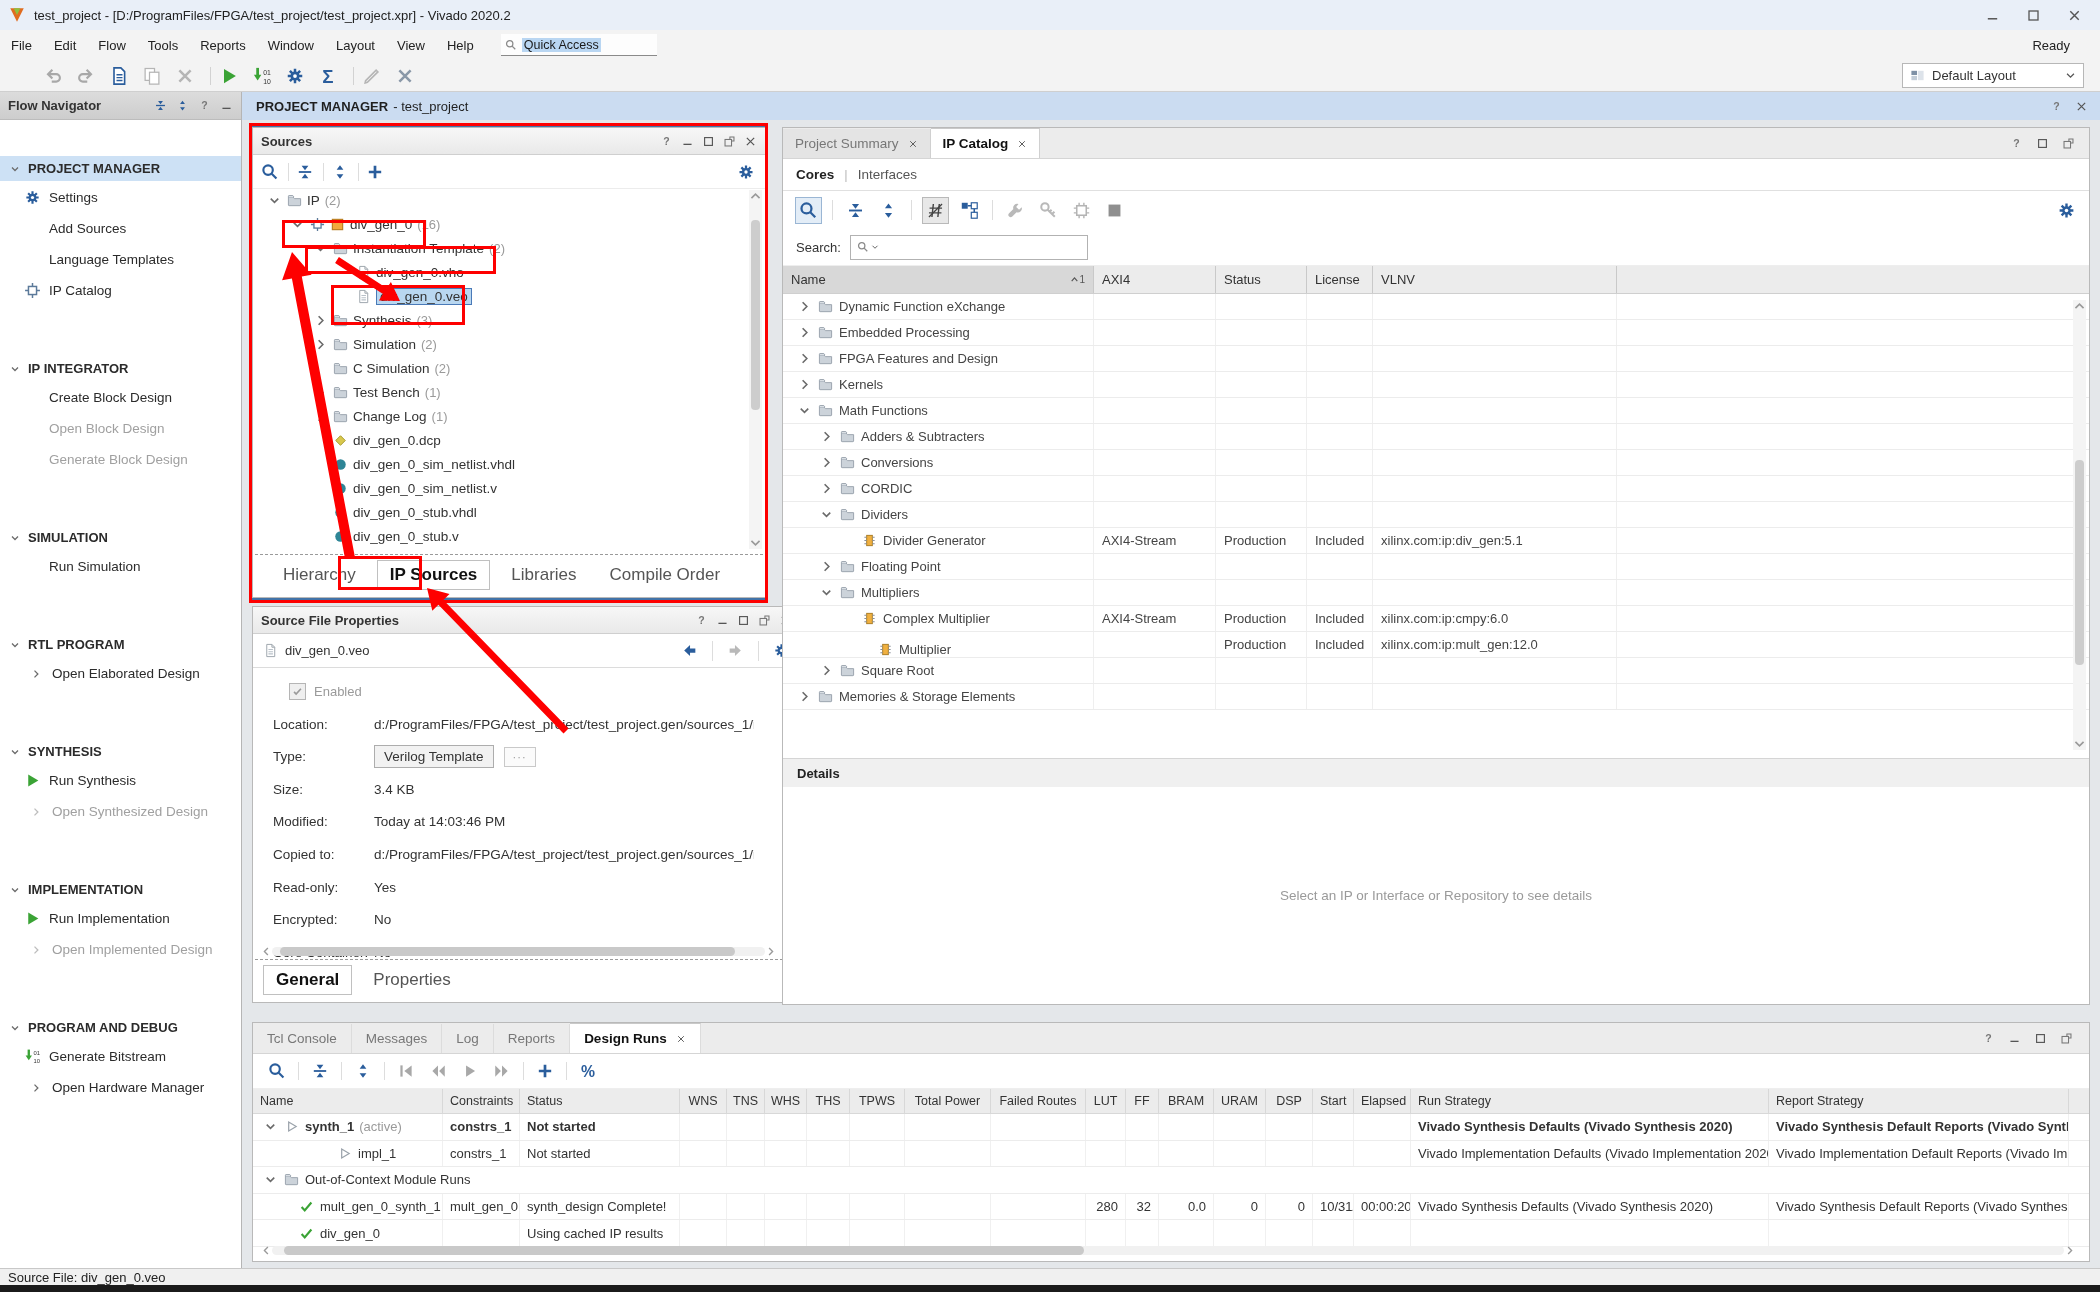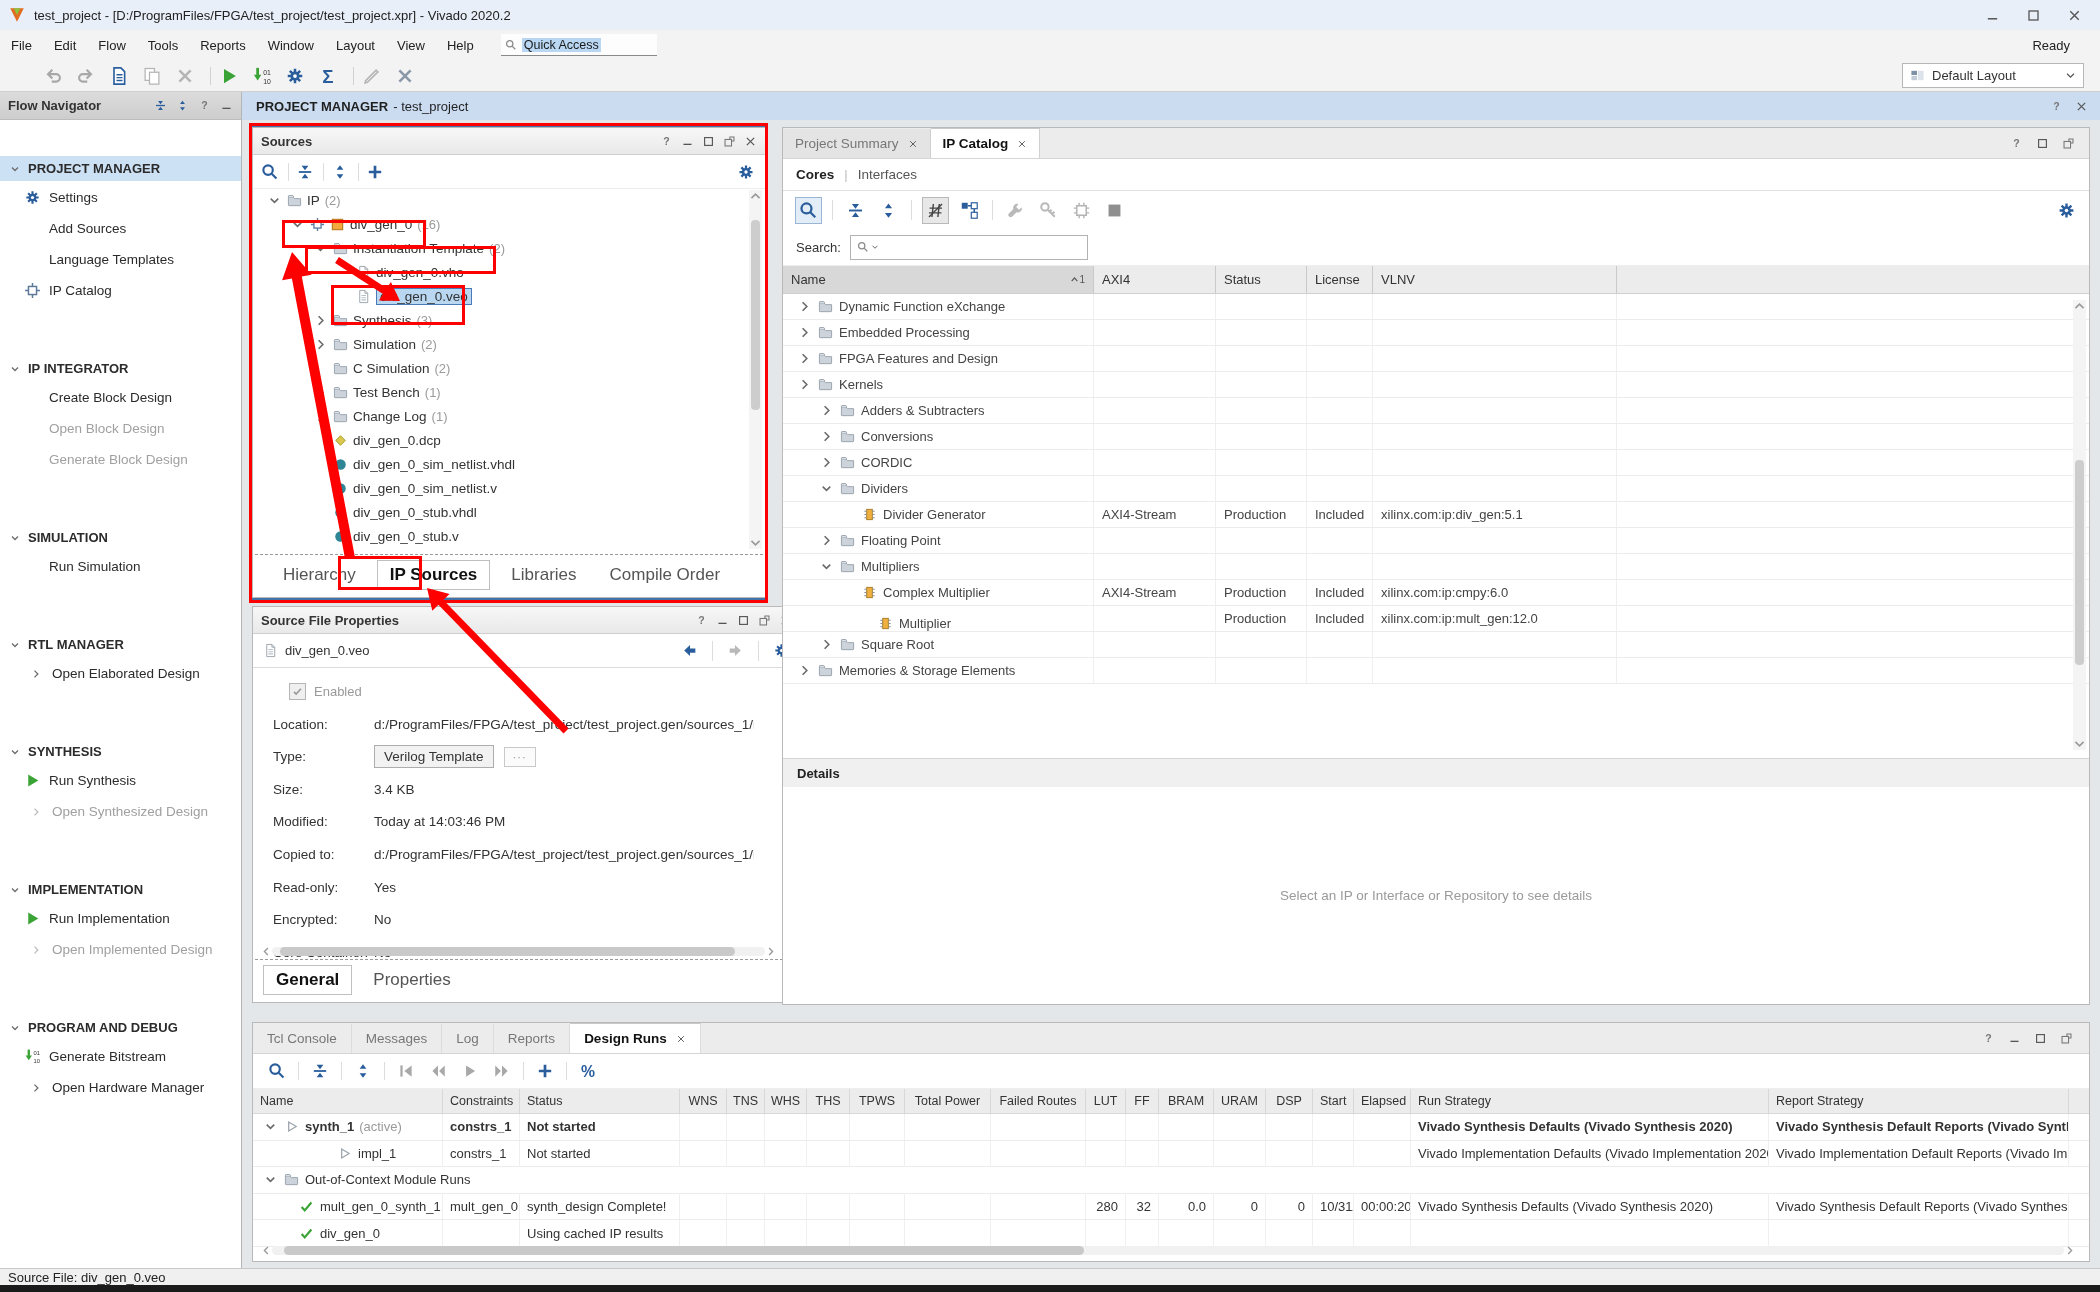--- a/index.html
+++ b/index.html
@@ -422,21 +422,21 @@
         <div class="fn-row fn-item" style="top: 434px;">
           <span style="width: 49px; display: inline-block;"></span>
           <span>Run Simulation</span>
         </div>
         <div class="fn-row fn-sec" style="top: 512px;">
           <span class="ic chev">
             <svg viewBox="0 0 16 16" preserveAspectRatio="xMidYMid meet">
               <path d="M4 6l4 4 4-4" fill="none" stroke="#6b6b6b" stroke-width="1.7"></path>
             </svg>
           </span>
-          <span>RTL MANAGER</span>
+          <span>RTL PROGRAM</span>
         </div>
         <div class="fn-row fn-item" style="top: 541px;">
           <span class="ic chev">
             <svg viewBox="0 0 16 16" preserveAspectRatio="xMidYMid meet">
               <path d="M6 3.5l4.5 4.5L6 12.5" fill="none" stroke="#6b6b6b" stroke-width="1.7"></path>
             </svg>
           </span>
           <span>Open Elaborated Design</span>
         </div>
         <div class="fn-row fn-sec" style="top: 619px;">
@@ -1175,20 +1175,40 @@
                     <path d="M6 3.5l4.5 4.5L6 12.5" fill="none" stroke="#6b6b6b" stroke-width="1.7"></path>
                   </svg>
                 </span>
                 <span class="ic">
                   <svg viewBox="0 0 16 16" preserveAspectRatio="xMidYMid meet">
                     <path d="M1.5 4.2h5l1.4 1.8h6.6v6.8a.7.7 0 0 1-.7.7H2.2a.7.7 0 0 1-.7-.7z" fill="#ccd3da" stroke="#97a1ac"></path>
                     <path d="M1.5 4.2V3.4a.7.7 0 0 1 .7-.7h4l1.2 1.5" fill="#dde2e7" stroke="#97a1ac"></path>
                   </svg>
                 </span>
                 <span>Kernels</span>
+              </span>
+              <span class="ccell" style="width: 122px; flex: 0 0 122px;"></span>
+              <span class="ccell" style="width: 91px; flex: 0 0 91px;"></span>
+              <span class="ccell" style="width: 66px; flex: 0 0 66px;"></span>
+              <span class="ccell" style="width: 244px; flex: 0 0 244px;"></span>
+            </div>
+            <div class="crow">
+              <span class="ccell" style="width: 311px; flex: 0 0 311px; padding-left: 14px;">
+                <span class="ic chev">
+                  <svg viewBox="0 0 16 16" preserveAspectRatio="xMidYMid meet">
+                    <path d="M4 6l4 4 4-4" fill="none" stroke="#6b6b6b" stroke-width="1.7"></path>
+                  </svg>
+                </span>
+                <span class="ic">
+                  <svg viewBox="0 0 16 16" preserveAspectRatio="xMidYMid meet">
+                    <path d="M1.5 4.2h5l1.4 1.8h6.6v6.8a.7.7 0 0 1-.7.7H2.2a.7.7 0 0 1-.7-.7z" fill="#ccd3da" stroke="#97a1ac"></path>
+                    <path d="M1.5 4.2V3.4a.7.7 0 0 1 .7-.7h4l1.2 1.5" fill="#dde2e7" stroke="#97a1ac"></path>
+                  </svg>
+                </span>
+                <span>Math Functions</span>
               </span>
               <span class="ccell" style="width: 122px; flex: 0 0 122px;"></span>
               <span class="ccell" style="width: 91px; flex: 0 0 91px;"></span>
               <span class="ccell" style="width: 66px; flex: 0 0 66px;"></span>
               <span class="ccell" style="width: 244px; flex: 0 0 244px;"></span>
             </div>
             <div class="crow">
               <span class="ccell" style="width: 311px; flex: 0 0 311px; padding-left: 36px;">
                 <span class="ic chev">
                   <svg viewBox="0 0 16 16" preserveAspectRatio="xMidYMid meet">

